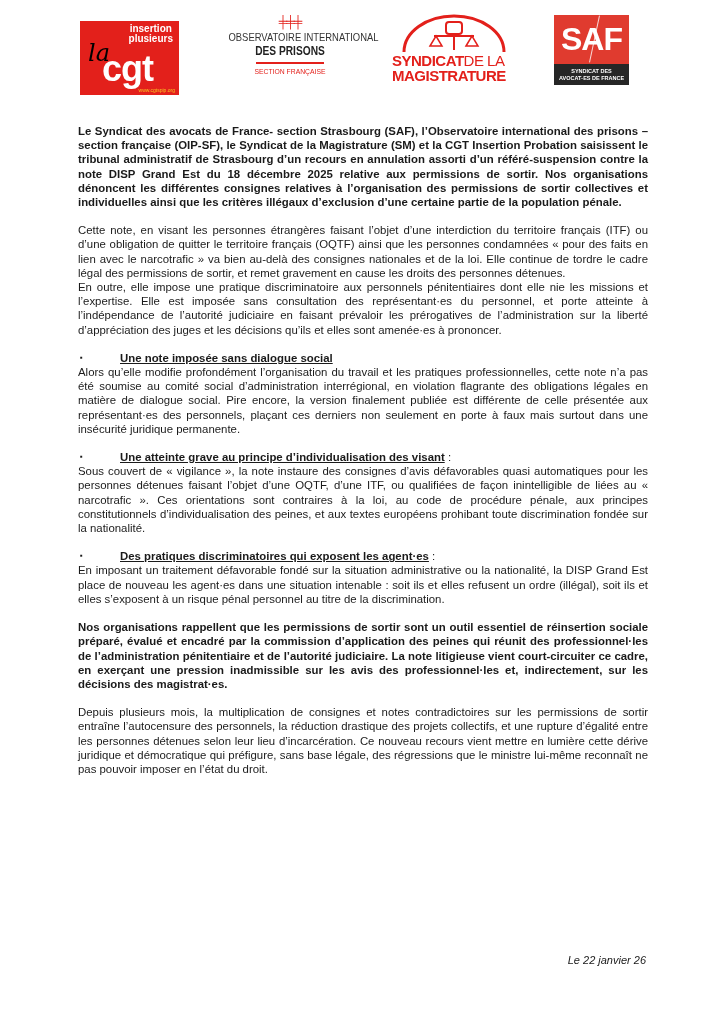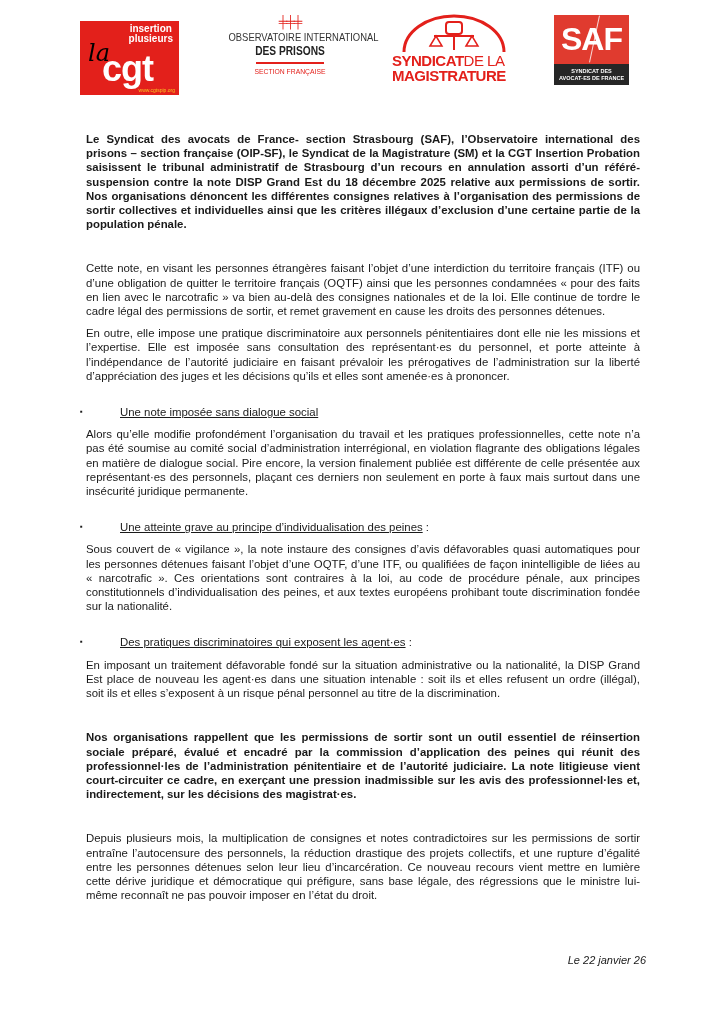--- a/index.html
+++ b/index.html
@@ -29,26 +29,26 @@
   
   .saf { left: 554px; top: 15px; width: 75px; height: 70px; background: #e03b2f; }
   .saf .s { position: absolute; left: 0; width: 75px; top: 6px; text-align: center; color: #fff; font-weight: bold; font-size: 32px; letter-spacing: -1px; }
   .saf .slash { position: absolute; left: 40px; top: 0; width: 1px; height: 48px; background: #fff; transform: rotate(12deg); opacity: .8; }
   .saf .band { position: absolute; left: 0; bottom: 0; width: 75px; height: 21px; background: #262626; color: #fff; text-align: center; font-size: 5.5px; font-weight: bold; line-height: 7px; padding-top: 4px; box-sizing: border-box; }
 
   .doc { position: absolute; left: 78px; top: 124px; width: 570px;
          font-family: "Liberation Sans", sans-serif; font-size: 11.4px; line-height: 14.2px; text-align: justify; }
   .title { color: #e3201b; font-weight: bold; font-size: 12.2px; line-height: 15px; margin: 0 0 24px 0; }
   .title em { font-style: italic; }
-  p { margin: 8px; }
+  p { margin: 0; }
   .bold { font-weight: bold; }
   .gap { height: 14px; }
   .sect-h { position: relative; padding-left: 42px; margin: 0; }
   .bullet { position: absolute; left: 2px; top: 0; font-size: 8px; }
-  .sect-h u { font-weight: normal; }
+  .sect-h u { font-weight: bold; }
   .date { position: absolute; right: 78px; top: 954px; font-style: italic; font-size: 11px; }
 </style>
 </head>
 <body>
 
 <div class="logos">
   <div class="logo cgt">
     <div class="ins">
       <div>insertion</div>
       <div>plusieurs</div>
@@ -96,21 +96,21 @@
   <p class="bold">Le Syndicat des avocats de France- section Strasbourg (SAF), l’Observatoire international des prisons – section française (OIP-SF), le Syndicat de la Magistrature (SM) et la CGT Insertion Probation saisissent le tribunal administratif de Strasbourg d’un recours en annulation assorti d’un référé-suspension contre la note DISP Grand Est du 18 décembre 2025 relative aux permissions de sortir. Nos organisations dénoncent les différentes consignes relatives à l’organisation des permissions de sortir collectives et individuelles ainsi que les critères illégaux d’exclusion d’une certaine partie de la population pénale.</p>
   <div class="gap"></div>
   <p>Cette note, en visant les personnes étrangères faisant l’objet d’une interdiction du territoire français (ITF) ou d’une obligation de quitter le territoire français (OQTF) ainsi que les personnes condamnées « pour des faits en lien avec le narcotrafic » va bien au-delà des consignes nationales et de la loi. Elle continue de tordre le cadre légal des permissions de sortir, et remet gravement en cause les droits des personnes détenues.</p>
   <p>En outre, elle impose une pratique discriminatoire aux personnels pénitentiaires dont elle nie les missions et l’expertise. Elle est imposée sans consultation des représentant·es du personnel, et porte atteinte à l’indépendance de l’autorité judiciaire en faisant prévaloir les prérogatives de l’administration sur la liberté d’appréciation des juges et les décisions qu’ils et elles sont amenée·es à prononcer.</p>
   <div class="gap"></div>
 
   <p class="sect-h"><span class="bullet">▪</span><u>Une note imposée sans dialogue social</u><span></span></p>
   <p>Alors qu’elle modifie profondément l’organisation du travail et les pratiques professionnelles, cette note n’a pas été soumise au comité social d’administration interrégional, en violation flagrante des obligations légales en matière de dialogue social. Pire encore, la version finalement publiée est différente de celle présentée aux représentant·es des personnels, plaçant ces derniers non seulement en porte à faux mais surtout dans une insécurité juridique permanente.</p>
   <div class="gap"></div>
 
-  <p class="sect-h"><span class="bullet">▪</span><u>Une atteinte grave au principe d’individualisation des peines</u><span> :</span></p>
+  <p class="sect-h"><span class="bullet">▪</span><u>Une atteinte grave au principe d’individualisation des visant</u><span> :</span></p>
   <p>Sous couvert de « vigilance », la note instaure des consignes d’avis défavorables quasi automatiques pour les personnes détenues faisant l’objet d’une OQTF, d’une ITF, ou qualifiées de façon inintelligible de liées au « narcotrafic ». Ces orientations sont contraires à la loi, au code de procédure pénale, aux principes constitutionnels d’individualisation des peines, et aux textes européens prohibant toute discrimination fondée sur la nationalité.</p>
   <div class="gap"></div>
 
   <p class="sect-h"><span class="bullet">▪</span><u>Des pratiques discriminatoires qui exposent les agent·es</u><span> :</span></p>
   <p>En imposant un traitement défavorable fondé sur la situation administrative ou la nationalité, la DISP Grand Est place de nouveau les agent·es dans une situation intenable :  soit ils et elles refusent un ordre (illégal), soit ils et elles s’exposent à un risque pénal personnel au titre de la discrimination.</p>
   <div class="gap"></div>
 
   <p class="bold">Nos organisations rappellent que les permissions de sortir sont un outil essentiel de réinsertion sociale préparé, évalué et encadré par la commission d’application des peines qui réunit des professionnel·les de l’administration pénitentiaire et de l’autorité judiciaire. La note litigieuse vient court-circuiter ce cadre, en exerçant une pression inadmissible sur les avis des professionnel·les et, indirectement, sur les décisions des magistrat·es.</p>
   <div class="gap"></div>
   <p>Depuis plusieurs mois, la multiplication de consignes et notes contradictoires sur les permissions de sortir entraîne l’autocensure des personnels, la réduction drastique des projets collectifs, et une rupture d’égalité entre les personnes détenues selon leur lieu d’incarcération. Ce nouveau recours vient mettre en lumière cette dérive juridique et démocratique qui préfigure, sans base légale, des régressions que le ministre lui-même reconnaît ne pas pouvoir imposer en l’état du droit.</p>

